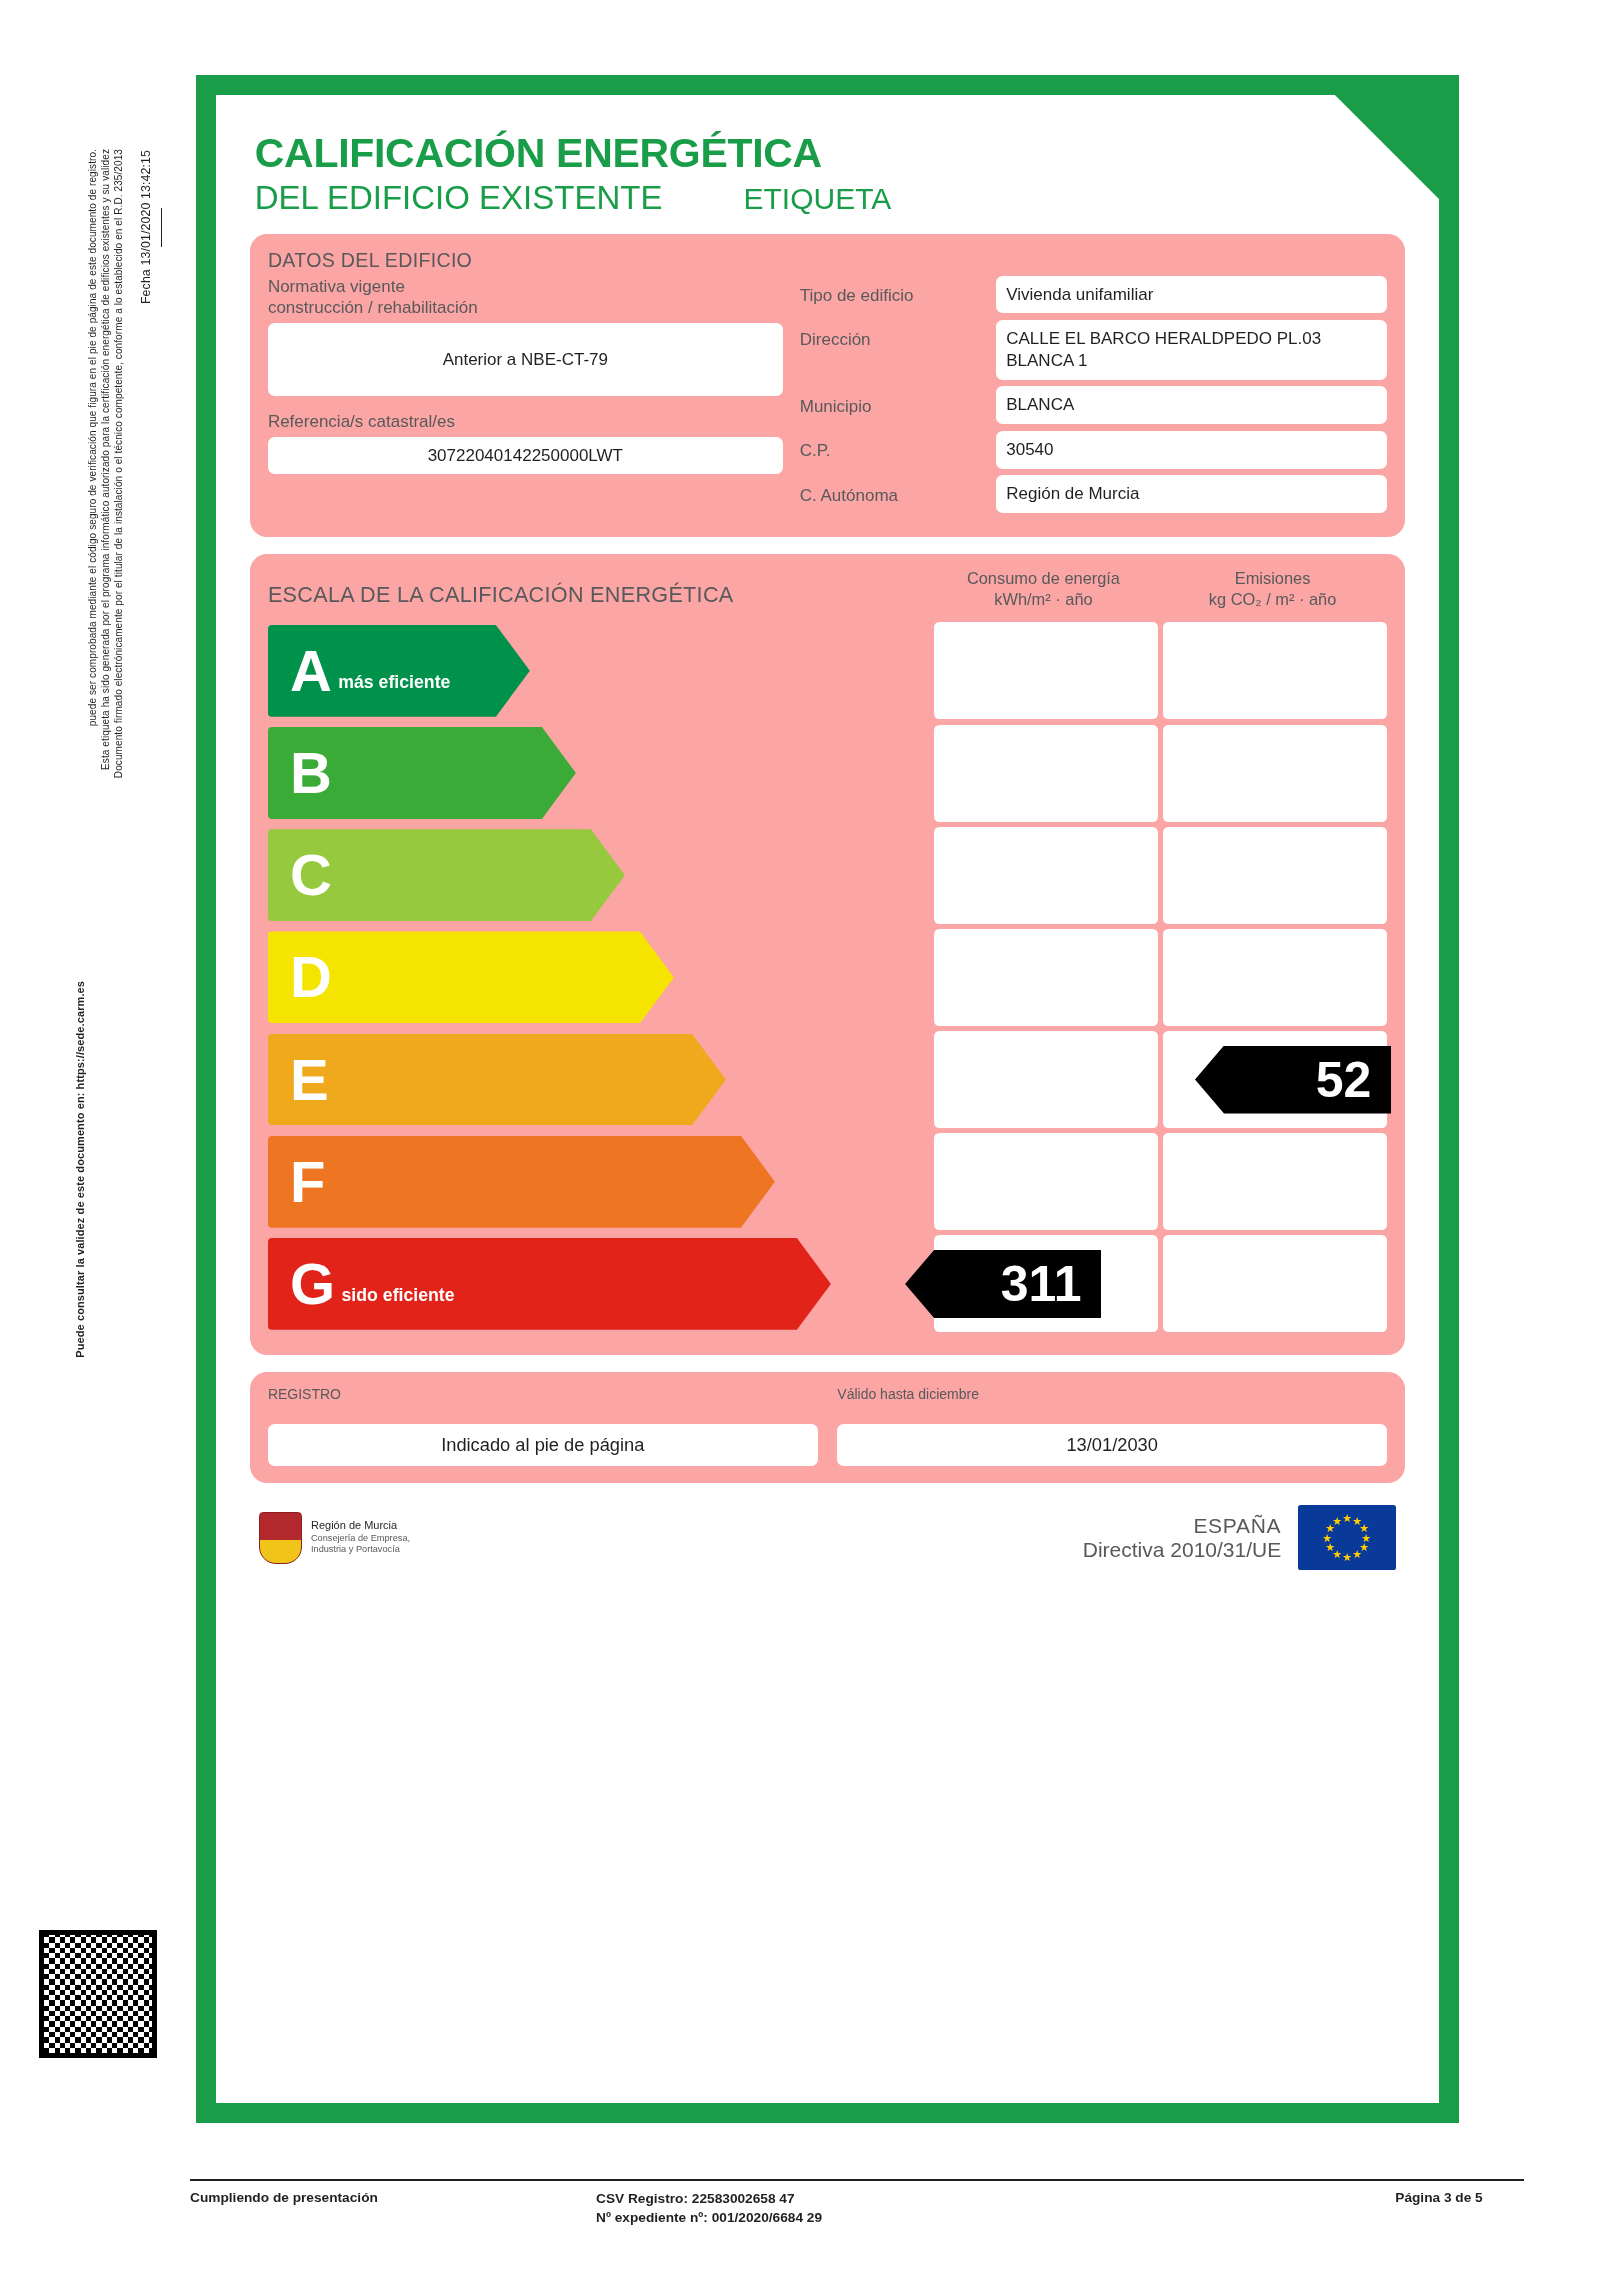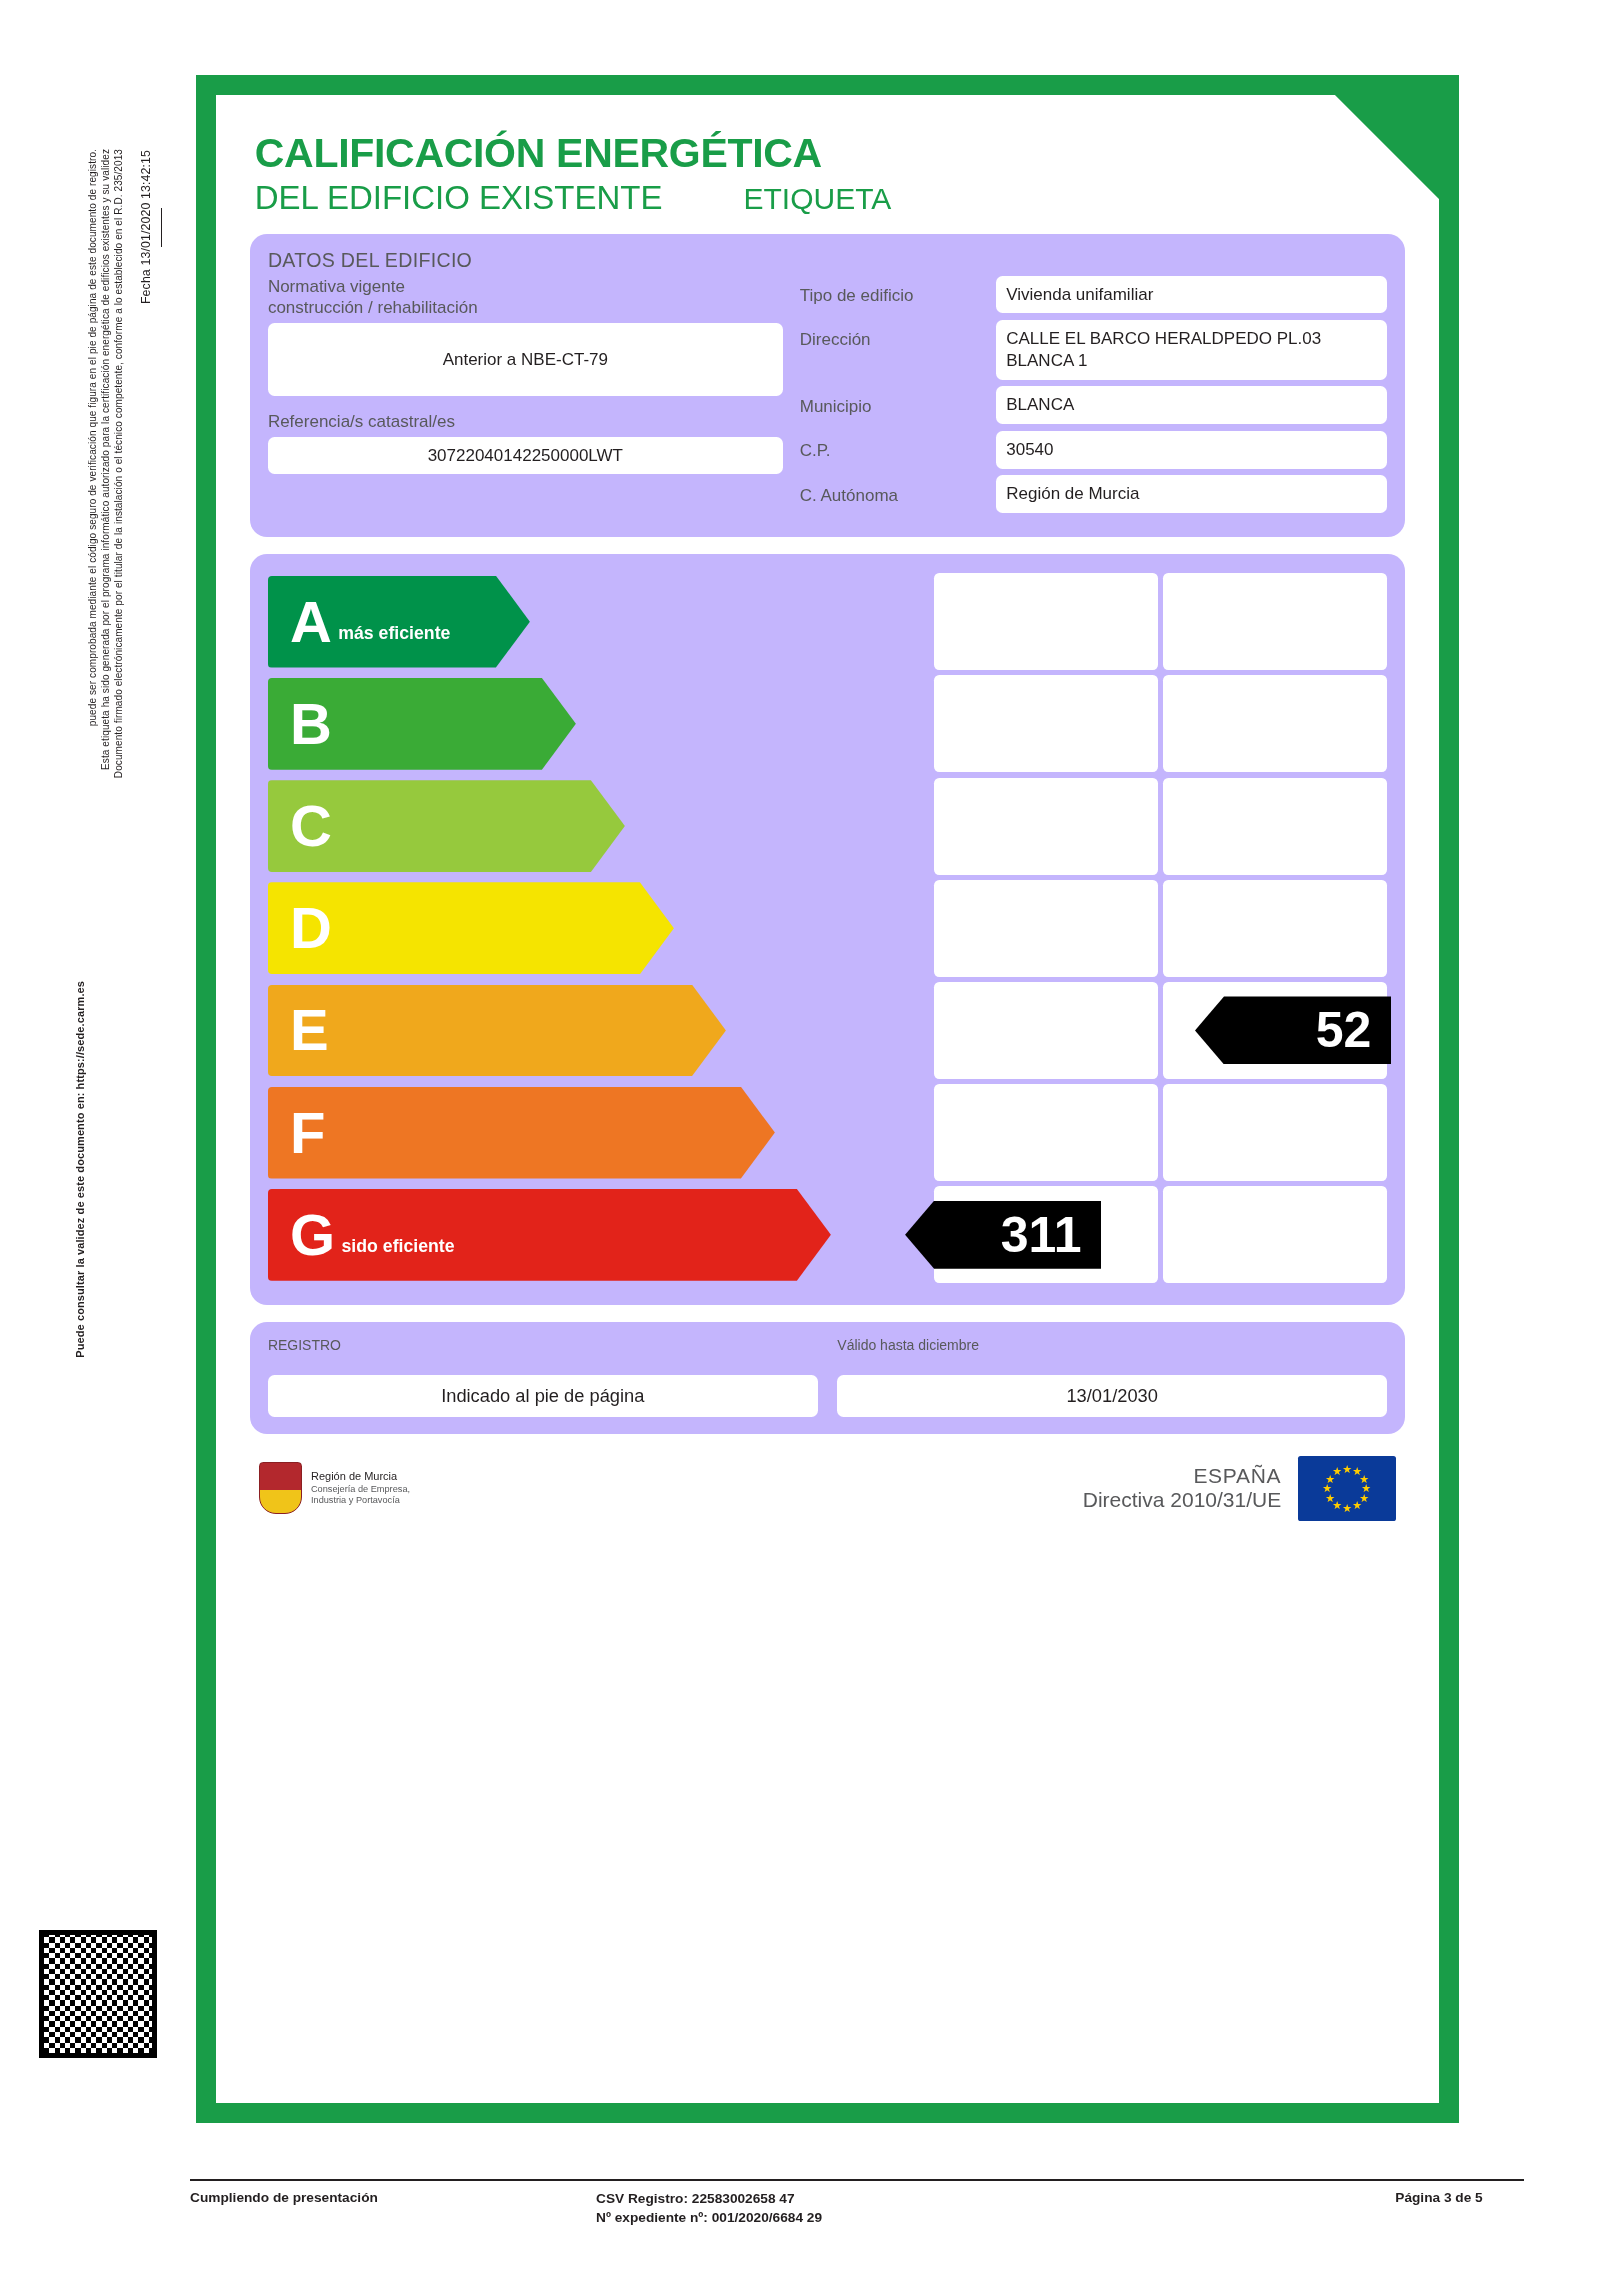--- a/index.html
+++ b/index.html
@@ -114,21 +114,21 @@
     letter-spacing: 0px;
   }
   .hdr-etiqueta {
     font-size: 30px;
     color: #199d48;
     margin-left: 81px;
   }
 
   
   .panel {
-    background: #c4b5fd;
+    background: #fca5a5;
     border-radius: 17px;
     margin-top: 17px;
     padding: 14.4px 18.3px 17px 18.3px;
     box-sizing: border-box;
   }
   .panel-title {
     font-size: 19.6px;
     color: #58595b;
     letter-spacing: 0.3px;
     margin-bottom: 3.9px;
@@ -410,20 +410,31 @@
           <div class="row-pair">
             <div class="rp-label">C. Autónoma</div>
             <div class="rp-value">Región de Murcia</div>
           </div>
 
         </div>
       </div>
     </div>
 
     <div class="panel">
+      <div class="scale-head">
+        <div class="scale-head-title">ESCALA DE LA CALIFICACIÓN ENERGÉTICA</div>
+        <div class="scale-head-col">
+          <div>Consumo de energía</div>
+          <div>kWh/m² · año</div>
+        </div>
+        <div class="scale-head-col">
+          <div>Emisiones</div>
+          <div>kg CO₂ / m² · año</div>
+        </div>
+      </div>
 
       <div class="scale-rows" id="scale-rows">
           <div class="scale-row">
             <div class="arrow-wrap">
               <div class="arrow" style="background: rgb(0, 146, 74); width: 262px;">
                 <span class="arrow-letter">A</span>
                 <span class="arrow-note">más eficiente</span>
               </div>
             </div>
             <div class="cell"></div>

